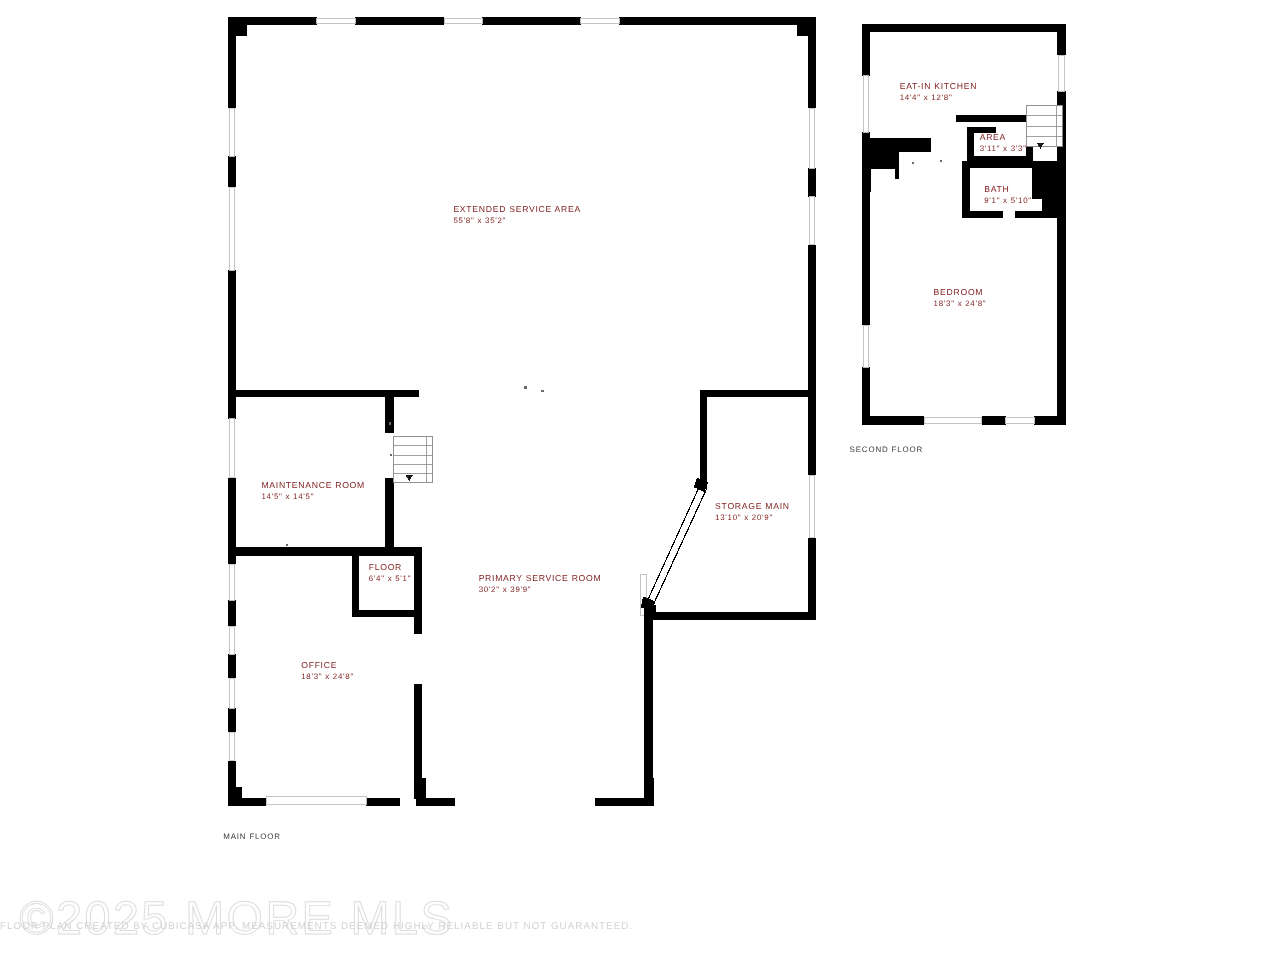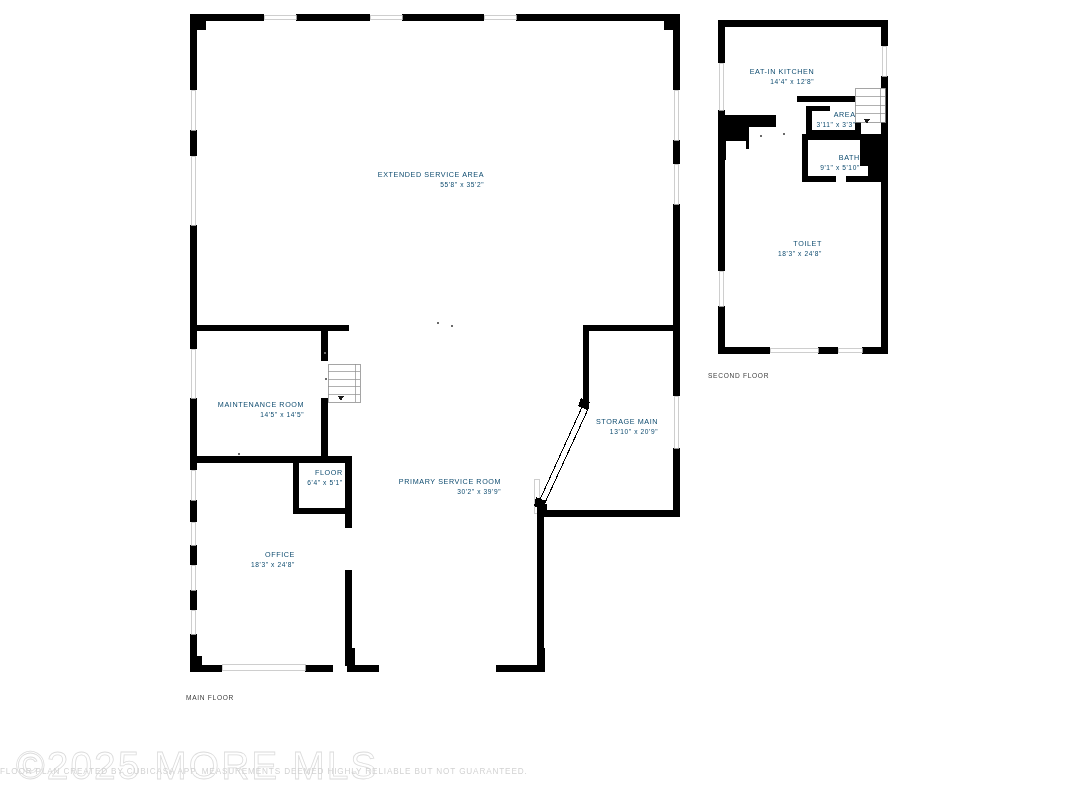--- a/index.html
+++ b/index.html
@@ -4,21 +4,21 @@
 <title>Floor Plan</title>
 <style>
   html,body{margin:0;padding:0;background:#ffffff;}
   body{
     width:1072px;height:804px;position:relative;overflow:hidden;
     font-family:"Liberation Sans","DejaVu Sans",sans-serif;
     background:#ffffff;
   }
   #plan-canvas{position:absolute;left:0;top:0;width:1072px;height:804px;}
   .room-label{
-    position:absolute;text-align:right;color:#0c4a6e;
+    position:absolute;text-align:left;color:#7f1d1d;
     letter-spacing:0.6px;line-height:1.45;white-space:nowrap;
     transform:translate(-50%,-50%);
     pointer-events:none;
   }
   .room-label .rl-name{display:block;font-size:7.2px;}
   .room-label .rl-dim{display:block;font-size:6.6px;}
   .floor-caption{
     position:absolute;font-size:6.6px;color:#3a3a3a;letter-spacing:0.7px;
     white-space:nowrap;
   }
@@ -273,21 +273,21 @@
   <span class="rl-name">AREA</span>
   <span class="rl-dim">3'11" x 3'3"</span>
 </div>
 
 <div class="room-label" style="left:840px;top:163px">
   <span class="rl-name">BATH</span>
   <span class="rl-dim">9'1" x 5'10"</span>
 </div>
 
 <div class="room-label" style="left:800px;top:249px">
-  <span class="rl-name">TOILET</span>
+  <span class="rl-name">BEDROOM</span>
   <span class="rl-dim">18'3" x 24'8"</span>
 </div>
 
 <div class="floor-caption" style="left:186px;top:694px">MAIN FLOOR</div>
 
 <div class="floor-caption" style="left:708px;top:372px">SECOND FLOOR</div>
 
 <div id="watermark">©2025 MORE MLS</div>
 
 <div id="footer-note">FLOOR PLAN CREATED BY CUBICASA APP. MEASUREMENTS DEEMED HIGHLY RELIABLE BUT NOT GUARANTEED.</div>

